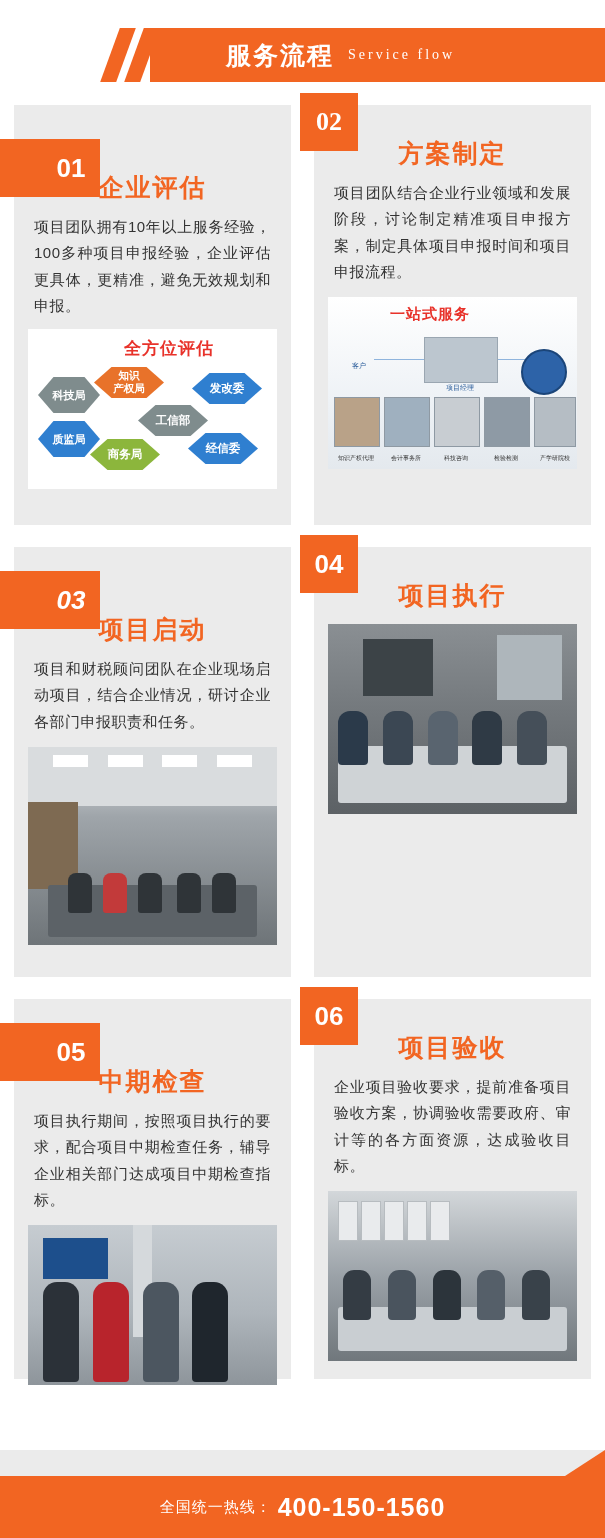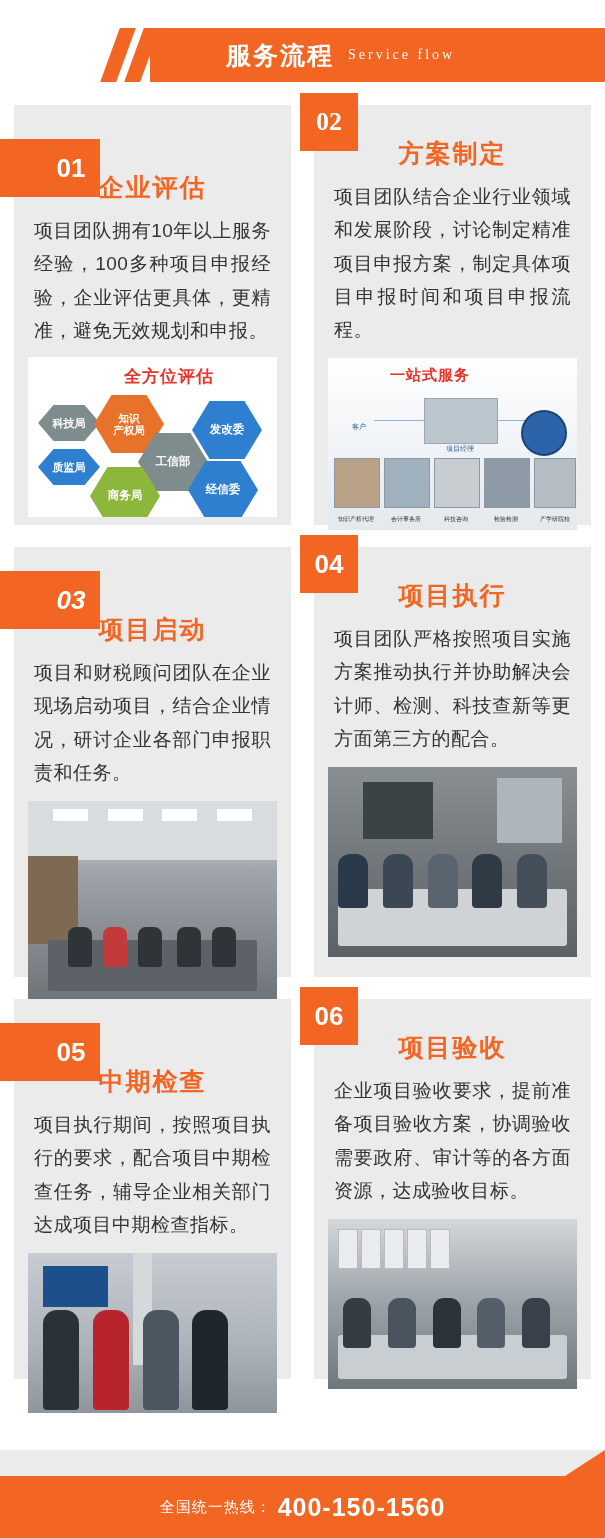--- a/index.html
+++ b/index.html
@@ -106,21 +106,21 @@
     letter-spacing: 2px;
     text-align: center;
     margin-top: 8px;
     margin-bottom: 10px;
   }
   .card-title.offset-down { margin-top: 52px; }
   .card-title.offset-tight { margin-top: 18px; }
 
   .card-text {
     color: #333333;
-    font-size: 19px;
+    font-size: 15px;
     line-height: 1.75;
     letter-spacing: 0.5px;
     padding: 0 6px;
     text-align: justify;
   }
 
   
   .photo {
     margin-top: 12px;
     width: 100%;
@@ -155,22 +155,23 @@
     justify-content: center;
     color: #ffffff;
     font-size: 11px;
     font-weight: bold;
     line-height: 1.15;
     text-align: center;
     clip-path: polygon(25% 0%, 75% 0%, 100% 50%, 75% 100%, 25% 100%, 0% 50%);
   }
   .hex.big {
     width: 70px;
-    height: 58px;
+    height: 31px;
     font-size: 11.5px;
+    font-family: Liberation Mono, monospace;
   }
 
   
   .p2 { height: 172px; background: #f2f4f6; }
   .p2 .sky { position:absolute; inset:0; background: linear-gradient(180deg,#ffffff 0%, #eef2f6 60%, #e4e9ee 100%); }
   .p2 .ttl { position:absolute; top:8px; left:62px; color:#e8322a; font-size:15px; font-weight:bold; letter-spacing:1px; }
   .p2 .center-box { position:absolute; top:40px; left:96px; width:72px; height:44px; background:#bcc6cf; border:1px solid #9aa6b1; }
   .p2 .center-lbl { position:absolute; top:86px; left:96px; width:72px; text-align:center; font-size:7px; color:#2a5c9a; }
   .p2 .cust-lbl { position:absolute; top:64px; left:24px; font-size:7px; color:#2a5c9a; }
   .p2 .seal { position:absolute; top:52px; right:10px; width:42px; height:42px; border-radius:50%; background:#2d63a8; border:2px solid #1b4579; }
@@ -347,21 +348,20 @@
         <div class="chair" style="left:30%; background:#c23a3a;"></div>
         <div class="chair" style="left:44%;"></div>
         <div class="chair" style="left:60%;"></div>
         <div class="chair" style="left:74%;"></div>
       </div>
     </div>
 
     <div class="card r2">
       <div class="badge right" style="top:-12px;">04</div>
       <div class="card-title offset-tight">项目执行</div>
-      <div class="card-text">项目团队严格按照项目实施方案推动执行并协助解决会计师、检测、科技查新等更方面第三方的配合。</div>
 
       <div class="photo p4">
         <div class="bg"></div>
         <div class="board"></div>
         <div class="win"></div>
         <div class="tbl"></div>
         <div class="p" style="left:4%;  background:#2b3a4a;"></div>
         <div class="p" style="left:22%; background:#3b4753;"></div>
         <div class="p" style="left:40%; background:#59646f;"></div>
         <div class="p" style="left:58%; background:#2f3a45;"></div>

